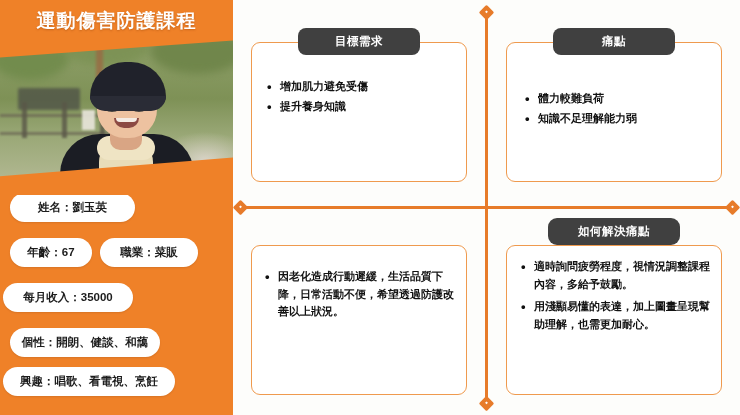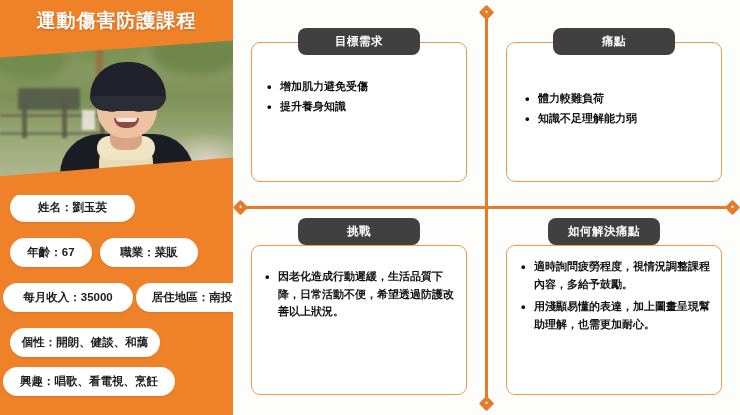--- a/index.html
+++ b/index.html
@@ -235,21 +235,21 @@
     border-radius: 8px;
     height: 27px;
     display: flex; align-items: center; justify-content: center;
     letter-spacing: .5px;
     white-space: nowrap;
     z-index: 4;
   }
   .hdr-q1 { left: 65px;  top: 28px;  width: 122px; }
   .hdr-q2 { left: 320px; top: 28px;  width: 122px; }
   .hdr-q3 { left: 65px;  top: 218px; width: 122px; }
-  .hdr-q4 { left: 315px; top: 218px; width: 112px; }
+  .hdr-q4 { left: 315px; top: 218px; width: 132px; border-radius: 9px; }
 
   .card-body {
     position: absolute;
     left: 16px; right: 12px;
     font-size: 11px;
     font-weight: bold;
     color: #121212;
     line-height: 1.55;
   }
   .body-q1 { left: 34px;  top: 78px;  width: 190px; }
@@ -312,21 +312,20 @@
       </div>
       <div class="slab-top"></div>
       <div class="slab-bottom"></div>
     </div>
 
     <div class="pill-area">
       <div class="pill pill-name">姓名：劉玉英</div>
       <div class="pill pill-age">年齡：67</div>
       <div class="pill pill-job">職業：菜販</div>
       <div class="pill pill-income">每月收入：35000</div>
-      <div class="pill pill-region">居住地區：南投</div>
       <div class="pill pill-person">個性：開朗、健談、和藹</div>
       <div class="pill pill-hobby">興趣：唱歌、看電視、烹飪</div>
     </div>
   </div>
 
   <div class="quad-area">
 
     <div class="divider-v"></div>
     <div class="divider-h"></div>
     <div class="diamond dia-top"></div>
@@ -346,21 +345,20 @@
     <div class="card card-q2"></div>
     <div class="card-header hdr-q2">痛點</div>
     <div class="card-body body-q2">
       <ul class="bullets">
         <li>體力較難負荷</li>
         <li>知識不足理解能力弱</li>
       </ul>
     </div>
 
     <div class="card card-q3"></div>
-    <div class="card-header hdr-q3">挑戰</div>
     <div class="card-body body-q3">
       <ul class="bullets loose">
         <li>因老化造成行動遲緩，生活品質下降，日常活動不便，希望透過防護改善以上狀況。</li>
       </ul>
     </div>
 
     <div class="card card-q4"></div>
     <div class="card-header hdr-q4">如何解決痛點</div>
     <div class="card-body body-q4">
       <ul class="bullets loose">

